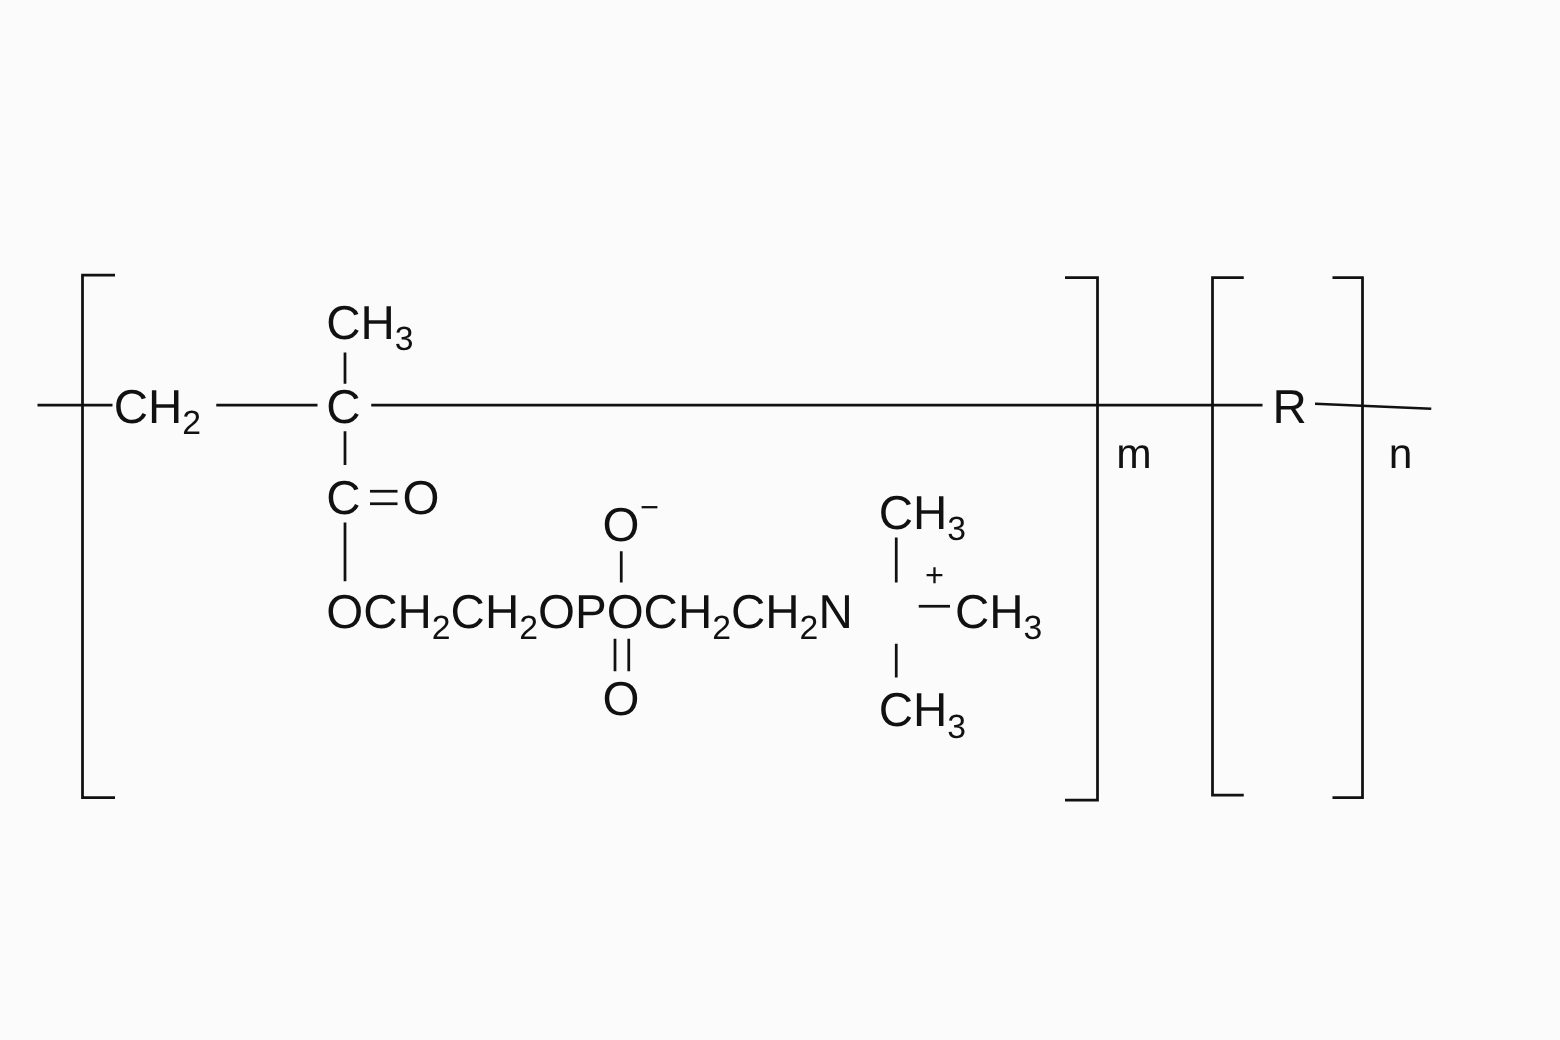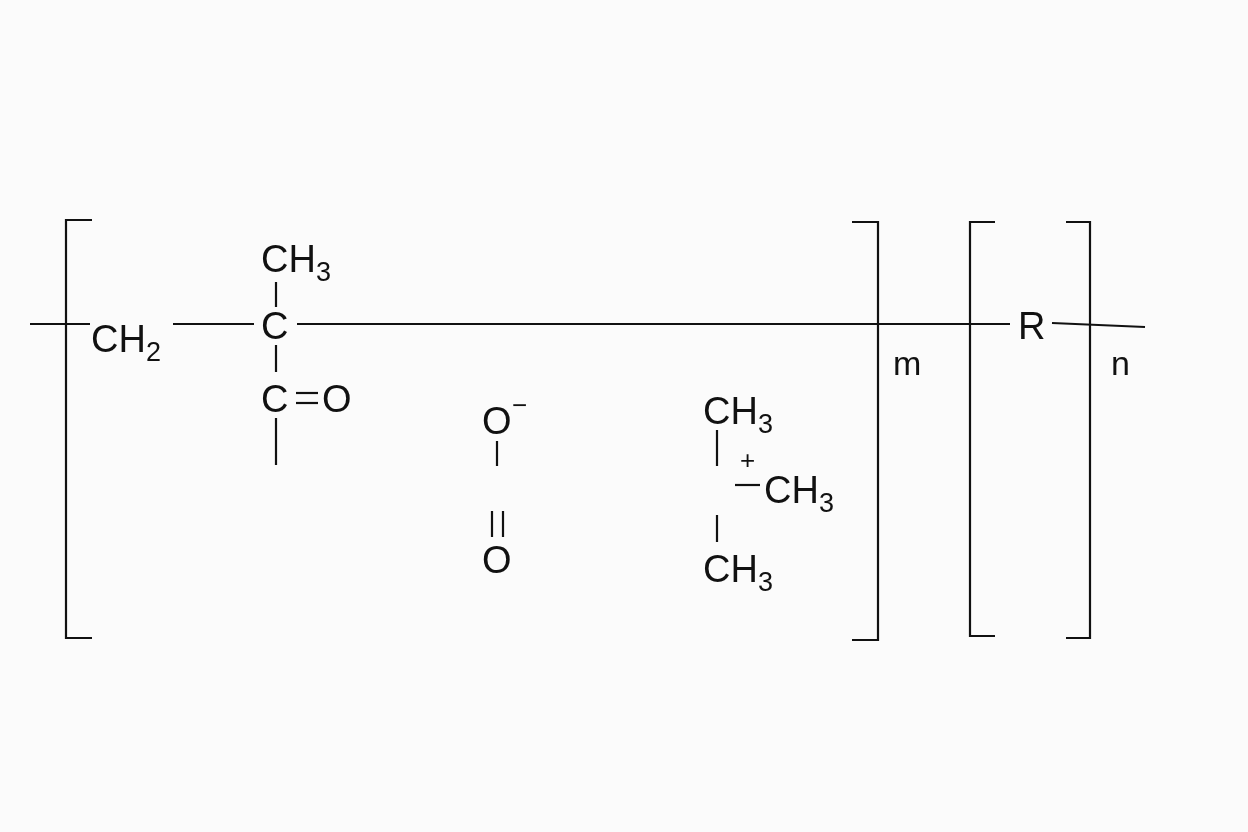--- a/index.html
+++ b/index.html
@@ -54,39 +54,42 @@
       <line x1="717" y1="515" x2="717" y2="542"></line>
 
       <polyline points="92,220 66,220 66,638 92,638"></polyline>
       <polyline points="852,222 878,222 878,640 852,640"></polyline>
 
       <polyline points="995,222 970,222 970,636 995,636"></polyline>
       <polyline points="1066,222 1090,222 1090,638 1066,638"></polyline>
     </g>
   </svg>
 
-  <div class="lbl" style="left:90px; top:320px;">
+  <div class="lbl" style="left:90px; top:307px;">
     <span>CH</span><span class="sub">2</span>
   </div>
 
   <div class="lbl" style="left:260px; top:307px;">
     <span>C</span>
   </div>
 
   <div class="lbl" style="left:260px; top:240px;">
     <span>CH</span><span class="sub">3</span>
   </div>
 
   <div class="lbl nobg" style="left:260px; top:380px;">
     <span>C</span>
   </div>
   <div class="lbl nobg" style="left:321px; top:380px;">
     <span>O</span>
   </div>
 
+  <div class="lbl nobg" style="left:260px; top:471px;">
+    <span>OCH</span><span class="sub">2</span><span>CH</span><span class="sub">2</span><span>OPOCH</span><span class="sub">2</span><span>CH</span><span class="sub">2</span><span>N</span>
+  </div>
 
   <div class="lbl nobg" style="left:481px; top:402px;">
     <span>O</span>
   </div>
   <div class="lbl nobg" style="left:511px; top:392px; font-size:26px;">
     <span>−</span>
   </div>
 
   <div class="lbl nobg" style="left:481px; top:541px;">
     <span>O</span>

